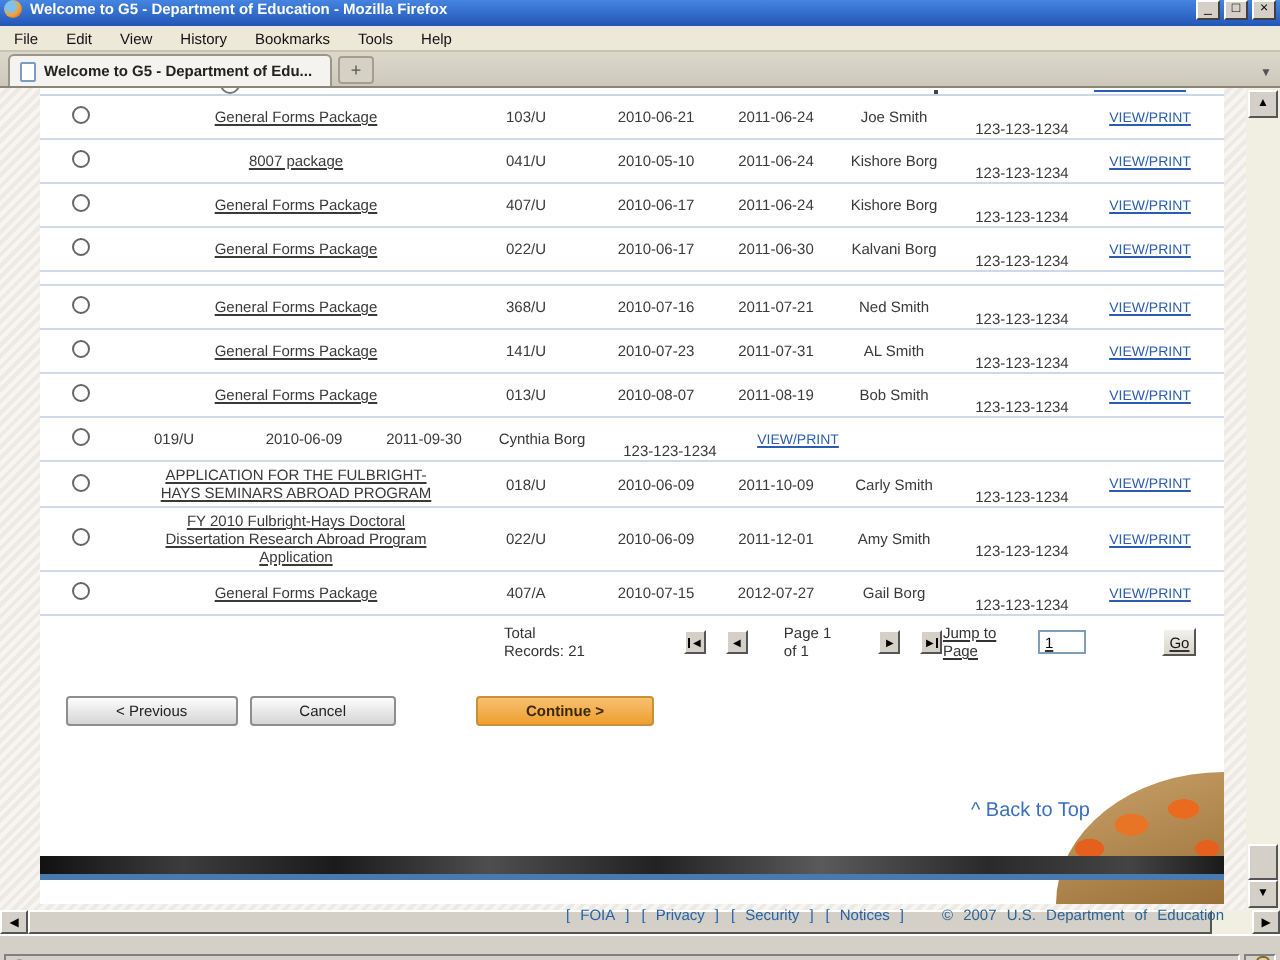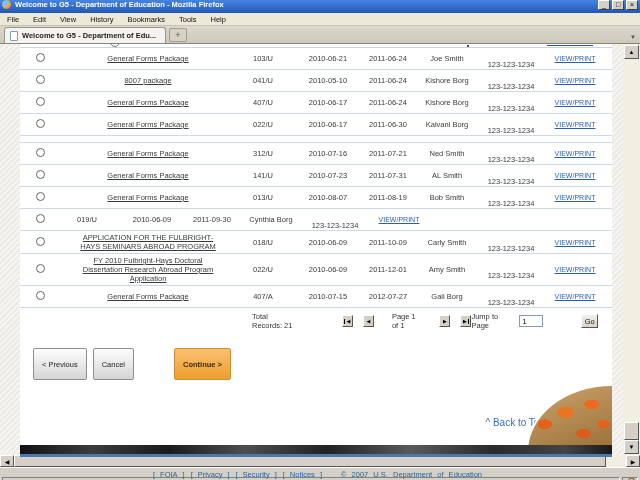--- a/index.html
+++ b/index.html
@@ -65,29 +65,29 @@
 
   
   .pagination { height:26px; display:flex; align-items:center; font-size:7.5px; color:#333; }
   .total-records { margin-left:232px; }
   .pg-btn { width:13px; height:12px; margin-left:10px; background:#d4d0c8;
     border:1px solid; border-color:#fff #555 #555 #fff; display:flex;
     align-items:center; justify-content:center; font-size:5px; color:#000; gap:1px; }
   .vbar { display:inline-block; width:1px; height:5px; background:#000; }
   .page-label { margin:0 8px 0 18px; }
   .pg-next-group { margin-left:8px; }
-  .jump-group { margin-left:auto; margin-right:14px; display:flex; align-items:center; gap:20px; }
+  .jump-group { margin-left:auto; margin-right:14px; display:flex; align-items:center; gap:20px;text-decoration:underline; }
   .jump-input { width:24px; height:12px; border:1px solid #7f9db9; font-size:7.5px;
     padding:0 2px; font-family:"Liberation Sans",sans-serif; }
   .go-btn { height:14px; width:26px; background:linear-gradient(#f2f1ec,#d8d4c8);
     border:1px solid; border-color:#fff #555 #555 #fff; font-size:7.5px; color:#111;margin-left:18px; }
 
   
   .actions { margin-top:14px; padding-left:13px; display:flex; gap:6px; }
-  .act-btn { height:32px; padding:0 8px; font-size:7.5px; color:#222;
+  .act-btn { height:15px; padding:0 24px; font-size:7.5px; color:#222;
     background:linear-gradient(#fdfdfd,#d5d5d5); border:1px solid #8e8e8e; border-radius:2px; }
   .act-continue { margin-left:34px; color:#3a2a08; font-weight:bold;
     background:linear-gradient(#f9c070,#ee9e2e); border:1px solid #c89038; }
 
   
   .back-top { margin-top:32px; height:9px; text-align:right; padding-right:67px; }
   .back-top a { font-size:10px; color:#3a6ec0; text-decoration:none; }
   .corner-photo { position:absolute; right:0; bottom:0; width:86px; height:68px; z-index:1; }
   .corner-photo .ellipse { width:100%; height:100%;
     border-top-left-radius:100% 100%; border-top:2px solid #fff; border-left:2px solid #fff;
@@ -96,21 +96,21 @@
       radial-gradient(ellipse 12px 8px at 20% 58%, #e5601d 0 60%, rgba(0,0,0,0) 61%),
       radial-gradient(ellipse 14px 9px at 45% 40%, #e87425 0 60%, rgba(0,0,0,0) 61%),
       radial-gradient(ellipse 13px 8px at 76% 28%, #ea6a20 0 60%, rgba(0,0,0,0) 61%),
       radial-gradient(ellipse 12px 8px at 66% 72%, #d95e1c 0 60%, rgba(0,0,0,0) 61%),
       radial-gradient(ellipse 10px 7px at 90% 58%, #e5601d 0 60%, rgba(0,0,0,0) 61%),
       linear-gradient(160deg,#caa36b,#9a7038); }
   .footer-bar { position:relative; z-index:2; margin-top:24px; }
   .bar-dark { height:9px;
     background:linear-gradient(90deg,#111 0%,#3c3c3c 12%,#1b1b1b 25%,#4e4e4e 38%,#222 52%,#5a5a5a 66%,#2a2a2a 80%,#444 92%,#1a1a1a 100%); }
   .bar-blue { height:3px; background:#4a79ad; }
-  .footer-links { position:relative; z-index:2; margin-top:13px; text-align:center;
+  .footer-links { position:relative; z-index:2; margin-top:13px; text-align:right;
     font-size:7.5px; color:#2a6496; }
   .footer-links a { color:#2563a8; text-decoration:none; margin:0 2px; }
   .footer-links .bracket { color:#2563a8; margin:0 3px; }
   .copyright { margin-left:16px; word-spacing:3px; }
 
   
   .vscroll { position:absolute; right:0; top:0; width:17px; height:411px; background:#f1efe2; }
   .sb-btn { position:absolute; left:1px; width:15px; height:14px; background:#d4d0c8;
     border:1px solid; border-color:#fff #555 #555 #fff; font-size:6px; color:#000;
     display:flex; align-items:center; justify-content:center; }
@@ -222,21 +222,21 @@
         <div class="cell c-d1">2010-06-17</div>
         <div class="cell c-d2">2011-06-30</div>
         <div class="cell c-name">Kalvani Borg</div>
         <div class="cell c-phone">123-123-1234</div>
         <div class="cell c-link"><a href="#">VIEW/PRINT</a></div>
       </div>
     <div class="group-gap"></div>
       <div class="trow">
         <div class="cell c-radio"><span class="radio"></span></div>
         <div class="cell c-pkg">General Forms Package</div>
-        <div class="cell c-num">312/U</div>
+        <div class="cell c-num">368/U</div>
         <div class="cell c-d1">2010-07-16</div>
         <div class="cell c-d2">2011-07-21</div>
         <div class="cell c-name">Ned Smith</div>
         <div class="cell c-phone">123-123-1234</div>
         <div class="cell c-link"><a href="#">VIEW/PRINT</a></div>
       </div>
 
       <div class="trow">
         <div class="cell c-radio"><span class="radio"></span></div>
         <div class="cell c-pkg">General Forms Package</div>

